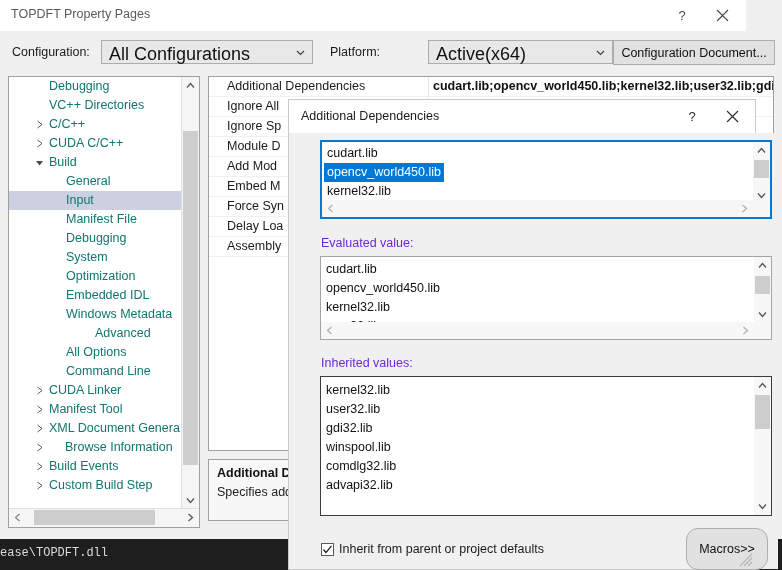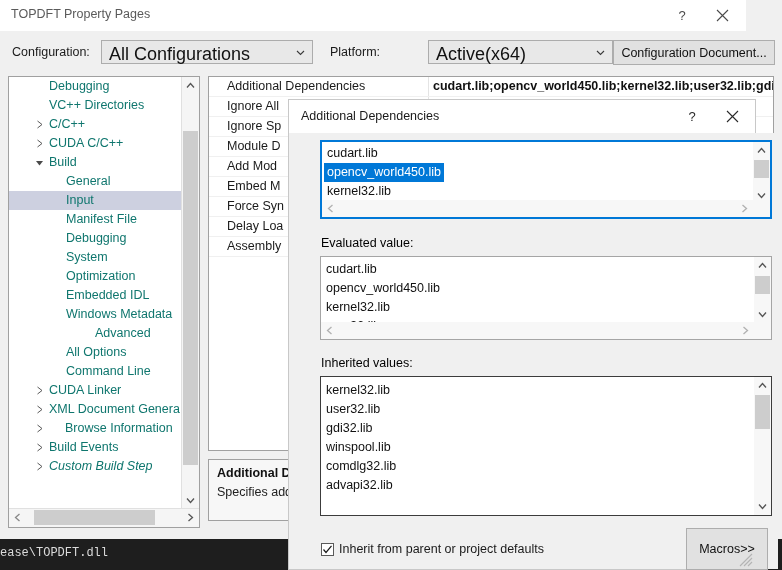--- a/index.html
+++ b/index.html
@@ -305,21 +305,21 @@
     position: absolute;
     left: 0; top: 33px;
     width: 466px; height: 436px;
     background: #f0f0f0;
     margin-left: 23px;
   }
 
   .field-label {
     position: absolute;
     font-size: 12.5px;
-    color: #000000;
+    color: #6d28d9;
   }
 
   .listbox {
     position: absolute;
     background: #ffffff;
     box-sizing: border-box;
     overflow: hidden;
   }
   .listbox.focused { border: 2px solid #0078d7; }
   .listbox.plain   { border: 1px solid #a5a5a5; }
@@ -396,21 +396,21 @@
     justify-content: center;
     margin-right: 5px;
   }
   .chk-label {
     font-size: 12.5px;
     color: #1a1a1a;
   }
 
   #btn-macros {
     left: 374px; top: 395px;
-    width: 82px; height: 42px;
+    width: 82px; height: 42px; border-radius: 12px;
   }
 
   .resize-grip {
     position: absolute;
     right: 2px; bottom: 2px;
     width: 14px; height: 14px;
   }
 
   .arrow-glyph { display: block; }
 </style>
@@ -525,20 +525,28 @@
               </svg>
             </span>
             <span class="tlabel" style="padding-left: 40px;">CUDA Linker</span>
           </div>
           <div class="tree-item">
             <span class="tw" style="left: 22px;">
               <svg width="9" height="9" viewBox="0 0 9 9">
                 <path d="M2.5,1 L7,4.5 L2.5,8" stroke="#5a5a5a" stroke-width="1" fill="none"></path>
               </svg>
             </span>
+            <span class="tlabel" style="padding-left: 40px;">Manifest Tool</span>
+          </div>
+          <div class="tree-item">
+            <span class="tw" style="left: 22px;">
+              <svg width="9" height="9" viewBox="0 0 9 9">
+                <path d="M2.5,1 L7,4.5 L2.5,8" stroke="#5a5a5a" stroke-width="1" fill="none"></path>
+              </svg>
+            </span>
             <span class="tlabel" style="padding-left: 40px;">XML Document Genera</span>
           </div>
           <div class="tree-item">
             <span class="tw" style="left: 22px;">
               <svg width="9" height="9" viewBox="0 0 9 9">
                 <path d="M2.5,1 L7,4.5 L2.5,8" stroke="#5a5a5a" stroke-width="1" fill="none"></path>
               </svg>
             </span>
             <span class="tlabel" style="padding-left: 56px;">Browse Information</span>
           </div>
@@ -549,21 +557,21 @@
               </svg>
             </span>
             <span class="tlabel" style="padding-left: 40px;">Build Events</span>
           </div>
           <div class="tree-item">
             <span class="tw" style="left: 22px;">
               <svg width="9" height="9" viewBox="0 0 9 9">
                 <path d="M2.5,1 L7,4.5 L2.5,8" stroke="#5a5a5a" stroke-width="1" fill="none"></path>
               </svg>
             </span>
-            <span class="tlabel" style="padding-left: 40px; font-style: italic;">Custom Build Step</span>
+            <span class="tlabel" style="padding-left: 40px;">Custom Build Step</span>
           </div>
         </div>
 
       <div class="tsb-v">
         <div class="arrow-up">
           <svg width="9" height="7" viewBox="0 0 9 7" class="arrow-glyph">
               <path d="M1,5.5 L4.5,1.5 L8,5.5" stroke="#555" stroke-width="1.3" fill="none"></path>
             </svg>
         </div>
         <div class="thumb" style="top:54px; height:334px;"></div>

